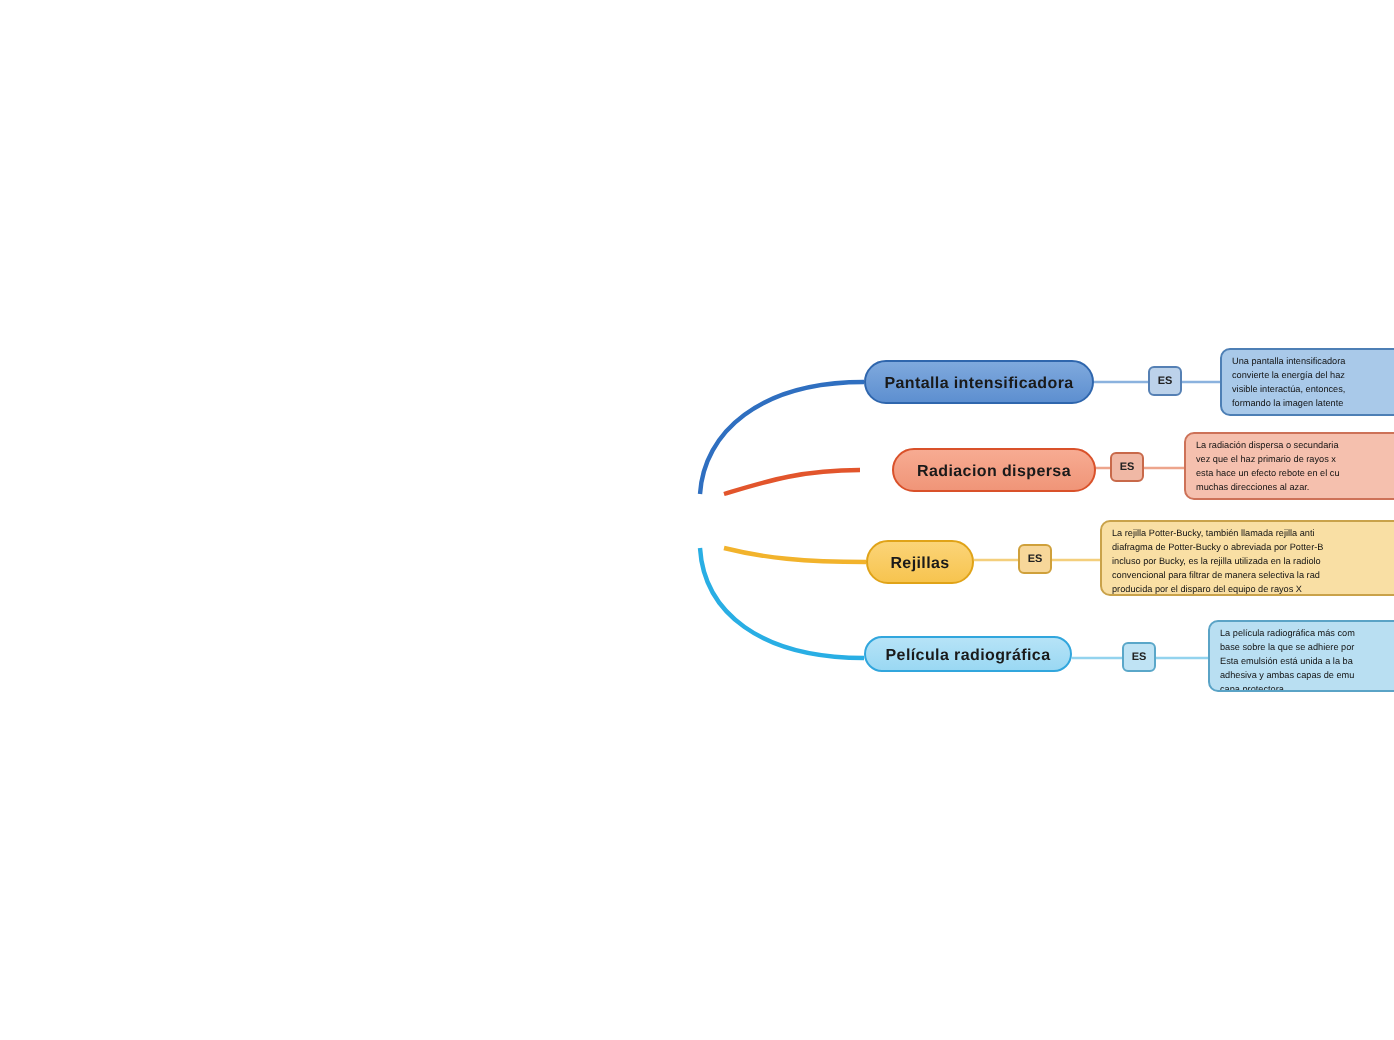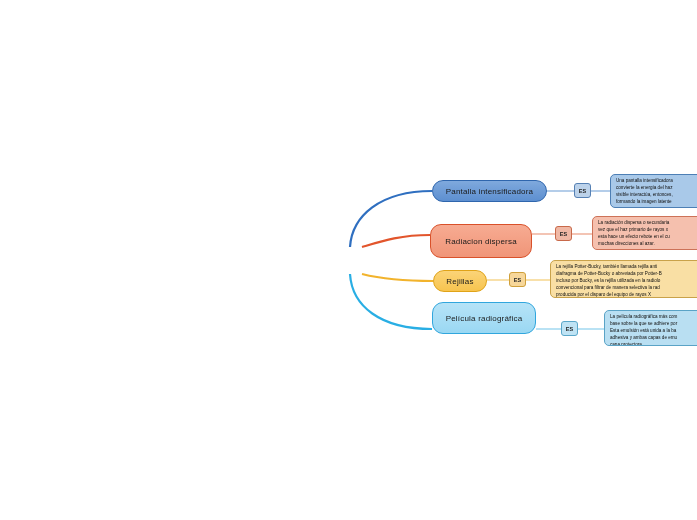--- a/index.html
+++ b/index.html
@@ -32,21 +32,21 @@
   }
 
   
   .node {
     position: absolute;
     box-sizing: border-box;
     border-radius: 11px;
     display: flex;
     align-items: center;
     justify-content: center;
-    font-weight: normal;
+    font-weight: bold;
     letter-spacing: 0.2px;
     color: #1a1a1a;
     white-space: nowrap;
   }
 
   .node-root {
     left: 290px;
     top: 247px;
     width: 116px;
     height: 27px;
@@ -62,24 +62,24 @@
     top: 180px;
     width: 115px;
     height: 22px;
     background: linear-gradient(#7fa9dd, #5d8fd0);
     border: 1.3px solid #2f66ad;
     font-size: 8px;
     border-radius: 11px;
   }
 
   .node-b2 {
-    left: 430px;
+    left: 446px;
     top: 224px;
     width: 102px;
-    height: 34px;
+    height: 22px;
     background: linear-gradient(#f6a68c, #f0advb);
     background: linear-gradient(#f7ab92, #f09578);
     border: 1.3px solid #d9512a;
     font-size: 8px;
     border-radius: 11px;
   }
 
   .node-b3 {
     left: 433px;
     top: 270px;
@@ -87,23 +87,23 @@
     height: 22px;
     background: linear-gradient(#fbd478, #f7c44f);
     border: 1.3px solid #e0a318;
     font-size: 8px;
     border-radius: 11px;
     text-align: right;
   }
 
   .node-b4 {
     left: 432px;
-    top: 302px;
+    top: 318px;
     width: 104px;
-    height: 32px;
+    height: 18px;
     background: linear-gradient(#b6e3f7, #9ad8f3);
     border: 1.3px solid #31a6dd;
     font-size: 8px;
     border-radius: 11px;
   }
 
   
   .badge {
     position: absolute;
     box-sizing: border-box;

